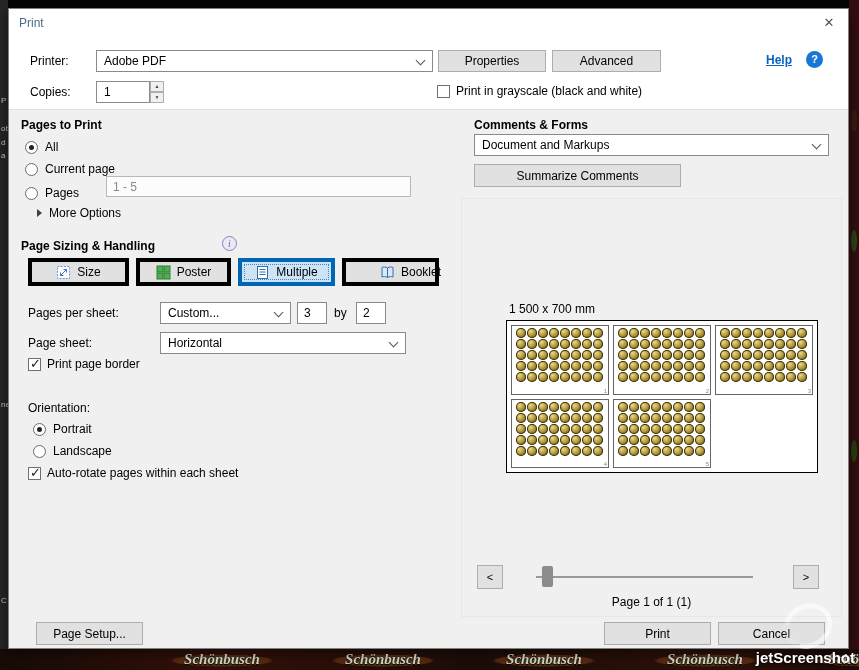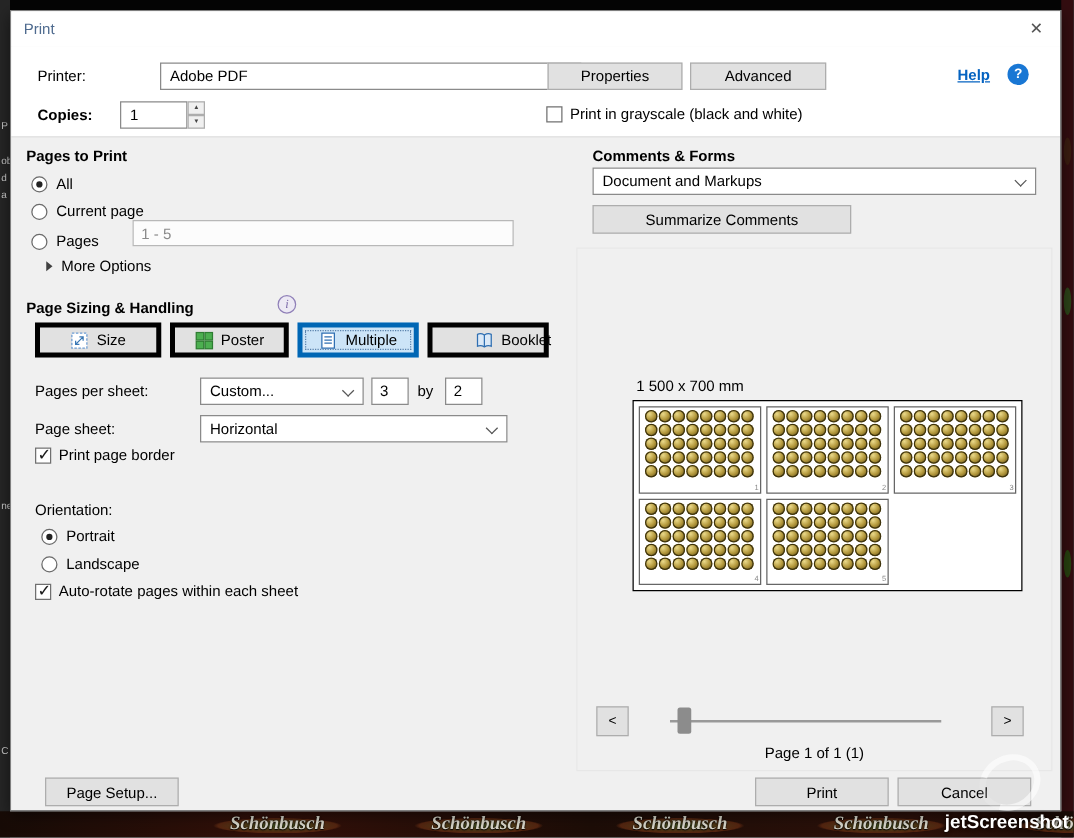--- a/index.html
+++ b/index.html
@@ -31,27 +31,27 @@
   .body{position:absolute;left:0;top:100px;width:839px;height:539px;background:#f0f0f0;border-top:1px solid #e0e0e0;}
 
   .lbl{position:absolute;white-space:nowrap;}
   .btn{position:absolute;background:#e1e1e1;border:1px solid #adadad;font-family:inherit;font-size:12px;color:#000;cursor:pointer;text-align:center;}
   .combo{position:absolute;height:22px;background:#fff;border:1px solid #8a8a8a;cursor:pointer;}
   .combo-val{position:absolute;left:7px;top:3px;right:20px;white-space:nowrap;overflow:hidden;}
   .chev{position:absolute;right:8px;top:6px;width:7px;height:7px;border-right:1px solid #555;border-bottom:1px solid #555;transform:rotate(45deg);}
 
   
   .printer-lbl{left:21px;top:17px;}
-  .printer-combo{left:87px;top:13px;width:337px;margin-left:32px;}
+  .printer-combo{left:87px;top:13px;width:337px;}
   .btn-properties{left:429px;top:13px;width:108px;height:22px;}
   .btn-advanced{left:543px;top:13px;width:109px;height:22px;}
   .help-link{position:absolute;left:757px;top:16px;color:#0563c1;text-decoration:underline;font-weight:bold;cursor:pointer;}
   .help-icon{position:absolute;left:797px;top:14px;width:17px;height:17px;border-radius:50%;background:#1977d4;color:#fff;font-weight:bold;text-align:center;line-height:17px;font-size:11px;cursor:pointer;}
   
-  .copies-lbl{left:21px;top:48px;font-weight:bold;}
+  .copies-lbl{left:21px;top:48px;}
   .spin{position:absolute;left:87px;top:44px;width:68px;height:22px;}
   .spin-box{position:absolute;left:0;top:0;width:54px;height:22px;background:#fff;border:1px solid #8a8a8a;padding:3px 0 0 7px;}
   .spin-up,.spin-down{position:absolute;left:54px;width:14px;height:11px;background:#f0f0f0;border:1px solid #adadad;color:#444;text-align:center;cursor:pointer;}
   .spin-up{top:0;}.spin-down{top:11px;}
   .spin-up::after{content:"▲";font-size:5px;line-height:9px;display:block;}
   .spin-down::after{content:"▼";font-size:5px;line-height:9px;display:block;}
 
   
   .chkrow{position:absolute;height:15px;cursor:pointer;}
   .chk{position:absolute;left:0;top:0;width:13px;height:13px;background:#fff;border:1px solid #707070;}

